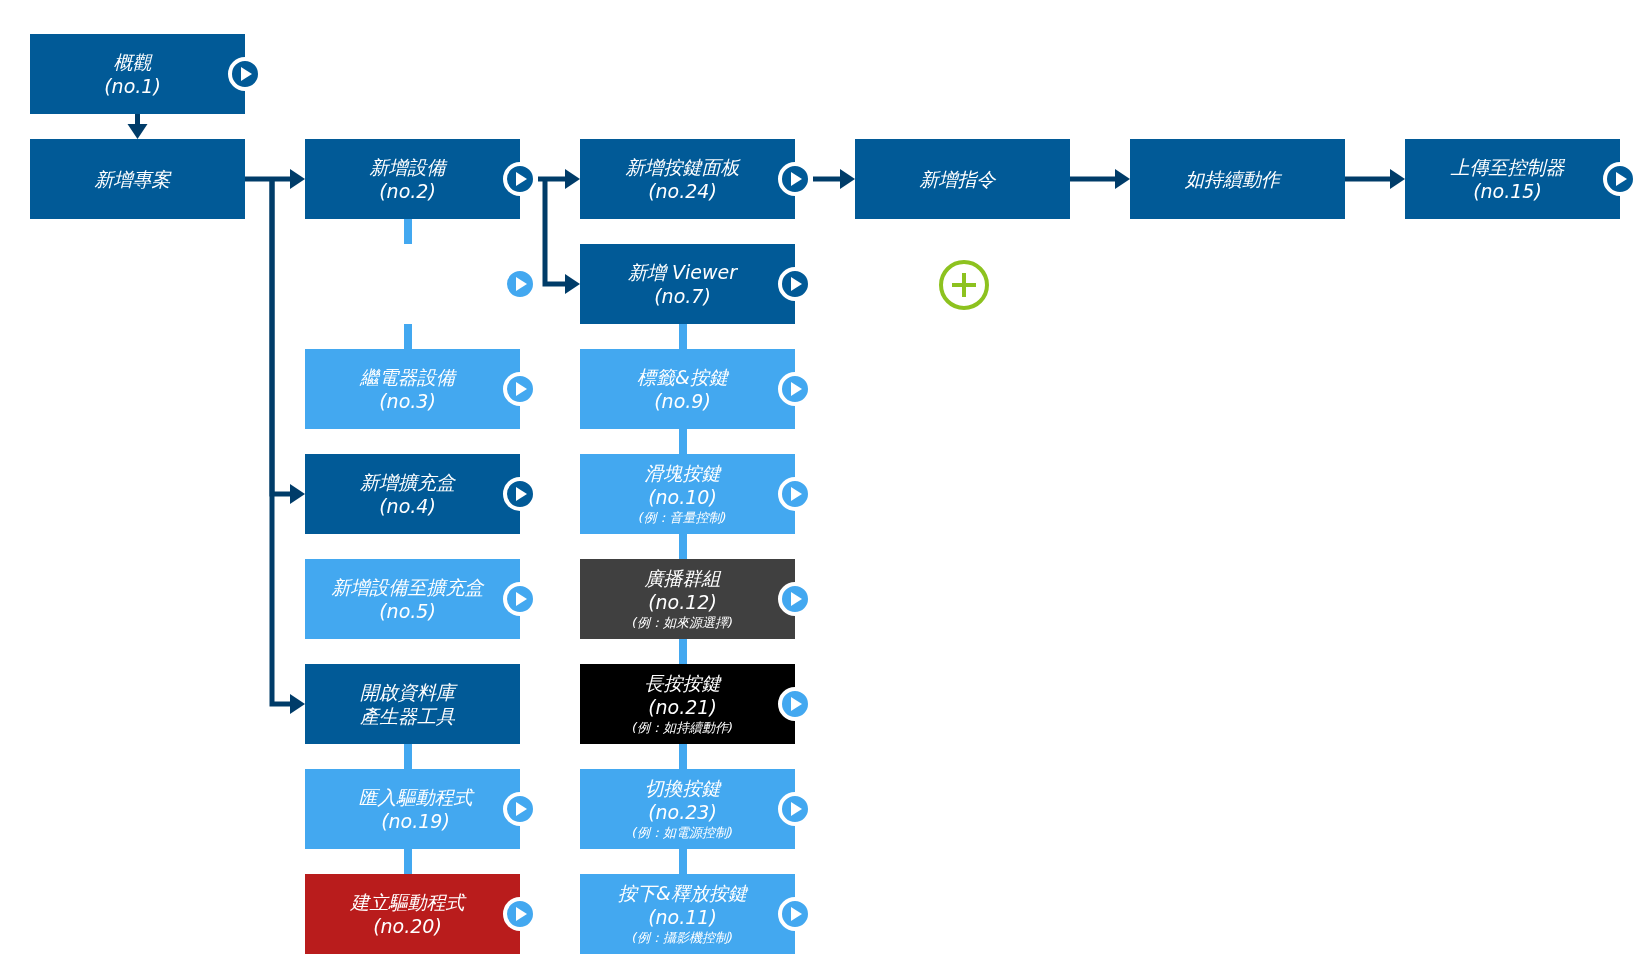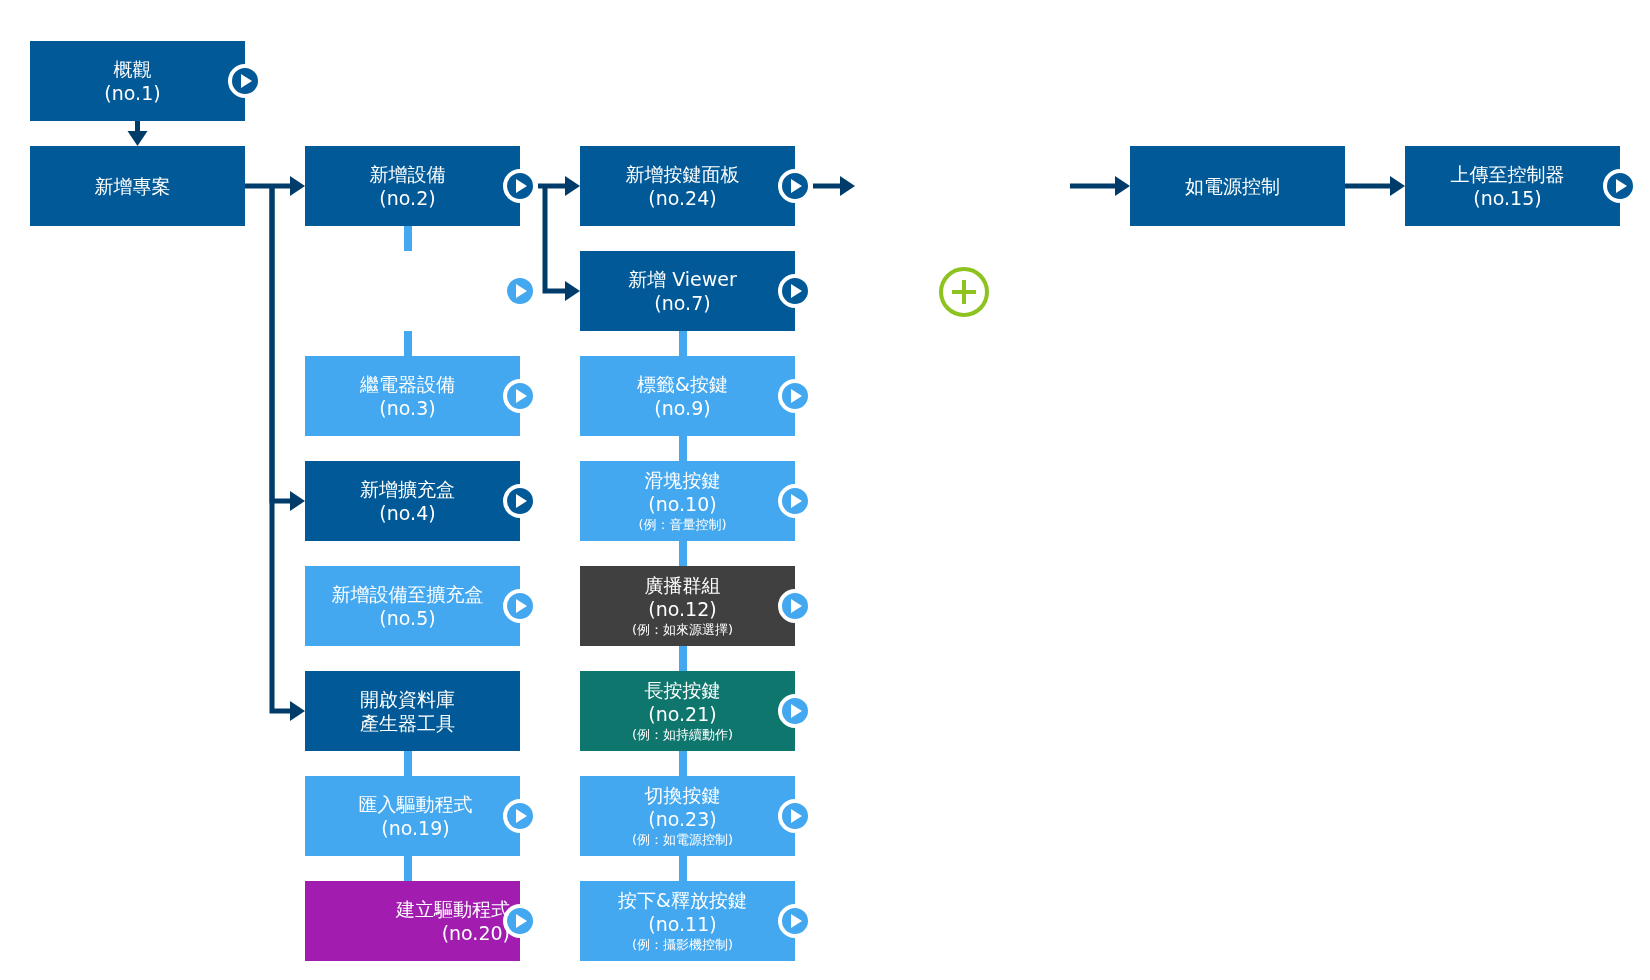--- a/index.html
+++ b/index.html
@@ -1,18 +1,18 @@
 <!DOCTYPE html>
 <html><head>
 <meta charset="utf-8">
 <style>
   html, body { margin: 0; padding: 0; background: #ffffff; }
   body { width: 1650px; height: 980px; position: relative; overflow: hidden;
          font-family: "DejaVu Sans", "Liberation Sans", sans-serif; }
-  #canvas { position: absolute; left: 0; top: 11px; width: 1650px; height: 840px; }
+  #canvas { position: absolute; left: 0; top: 4px; width: 1650px; height: 840px; font-style: italic; }
   .box { position: absolute; width: 215px; height: 80px; color: #ffffff;
          display: flex; flex-direction: column; align-items: center; justify-content: center;
          text-align: center; box-sizing: border-box; padding-right: 10px; }
   .box.dark { background: #015A97; }
   .box.light { background: #43A8F0; }
   .box .t1 { font-size: 19px; line-height: 24px; }
   .box .t2 { font-size: 19px; line-height: 24px; }
   .box .t3 { font-size: 13px; line-height: 18px; }
   .play { position: absolute; width: 26px; height: 26px; border-radius: 50%;
           border: 4px solid #ffffff; transform: translate(-17px, -17px); }
@@ -93,21 +93,21 @@
     <div class="play light" style="background: rgb(67, 168, 240); left: 520px; top: 595px;"></div>
     <div class="box dark" style="background: rgb(1, 90, 151); left: 305px; top: 660px;">
       <div class="t1">開啟資料庫</div>
       <div class="t2">產生器工具</div>
     </div>
     <div class="box light" style="background: rgb(67, 168, 240); left: 305px; top: 765px; padding-left: 16px;">
       <div class="t1">匯入驅動程式</div>
       <div class="t2">(no.19)</div>
     </div>
     <div class="play light" style="background: rgb(67, 168, 240); left: 520px; top: 805px;"></div>
-    <div class="box light" style="background: #a21caf; left: 305px; top: 870px; align-items: flex-end;">
+    <div class="box light" style="background: #b91c1c; left: 305px; top: 870px;">
       <div class="t1">建立驅動程式</div>
       <div class="t2">(no.20)</div>
     </div>
     <div class="play light" style="background: rgb(67, 168, 240); left: 520px; top: 910px;"></div>
     <div class="box dark" style="background: rgb(1, 90, 151); left: 580px; top: 135px;">
       <div class="t1">新增按鍵面板</div>
       <div class="t2">(no.24)</div>
     </div>
     <div class="play dark" style="background: rgb(1, 90, 151); left: 795px; top: 175px;"></div>
     <div class="box dark" style="background: rgb(1, 90, 151); left: 580px; top: 240px;">
@@ -125,39 +125,42 @@
       <div class="t2">(no.10)</div>
       <div class="t3">(例：音量控制)</div>
     </div>
     <div class="play light" style="background: rgb(67, 168, 240); left: 795px; top: 490px;"></div>
     <div class="box light" style="background: #404040; left: 580px; top: 555px;">
       <div class="t1">廣播群組</div>
       <div class="t2">(no.12)</div>
       <div class="t3">(例：如來源選擇)</div>
     </div>
     <div class="play light" style="background: rgb(67, 168, 240); left: 795px; top: 595px;"></div>
-    <div class="box light" style="background: #0f766e; left: 580px; top: 660px;">
+    <div class="box light" style="background: #000000; left: 580px; top: 660px;">
       <div class="t1">長按按鍵</div>
       <div class="t2">(no.21)</div>
       <div class="t3">(例：如持續動作)</div>
     </div>
     <div class="play light" style="background: rgb(67, 168, 240); left: 795px; top: 700px;"></div>
     <div class="box light" style="background: rgb(67, 168, 240); left: 580px; top: 765px;">
       <div class="t1">切換按鍵</div>
       <div class="t2">(no.23)</div>
       <div class="t3">(例：如電源控制)</div>
     </div>
     <div class="play light" style="background: rgb(67, 168, 240); left: 795px; top: 805px;"></div>
     <div class="box light" style="background: rgb(67, 168, 240); left: 580px; top: 870px;">
       <div class="t1">按下&amp;釋放按鍵</div>
       <div class="t2">(no.11)</div>
       <div class="t3">(例：攝影機控制)</div>
     </div>
     <div class="play light" style="background: rgb(67, 168, 240); left: 795px; top: 910px;"></div>
+    <div class="box dark" style="background: rgb(1, 90, 151); left: 855px; top: 135px;">
+      <div class="t1">新增指令</div>
+    </div>
     <div class="box dark" style="background: rgb(1, 90, 151); left: 1130px; top: 135px;">
-      <div class="t1">如電源控制</div>
+      <div class="t1">如持續動作</div>
     </div>
     <div class="box dark" style="background: rgb(1, 90, 151); left: 1405px; top: 135px;">
       <div class="t1">上傳至控制器</div>
       <div class="t2">(no.15)</div>
     </div>
     <div class="play dark" style="background: rgb(1, 90, 151); left: 1620px; top: 175px;"></div>
   </div>
 
 </body></html>

